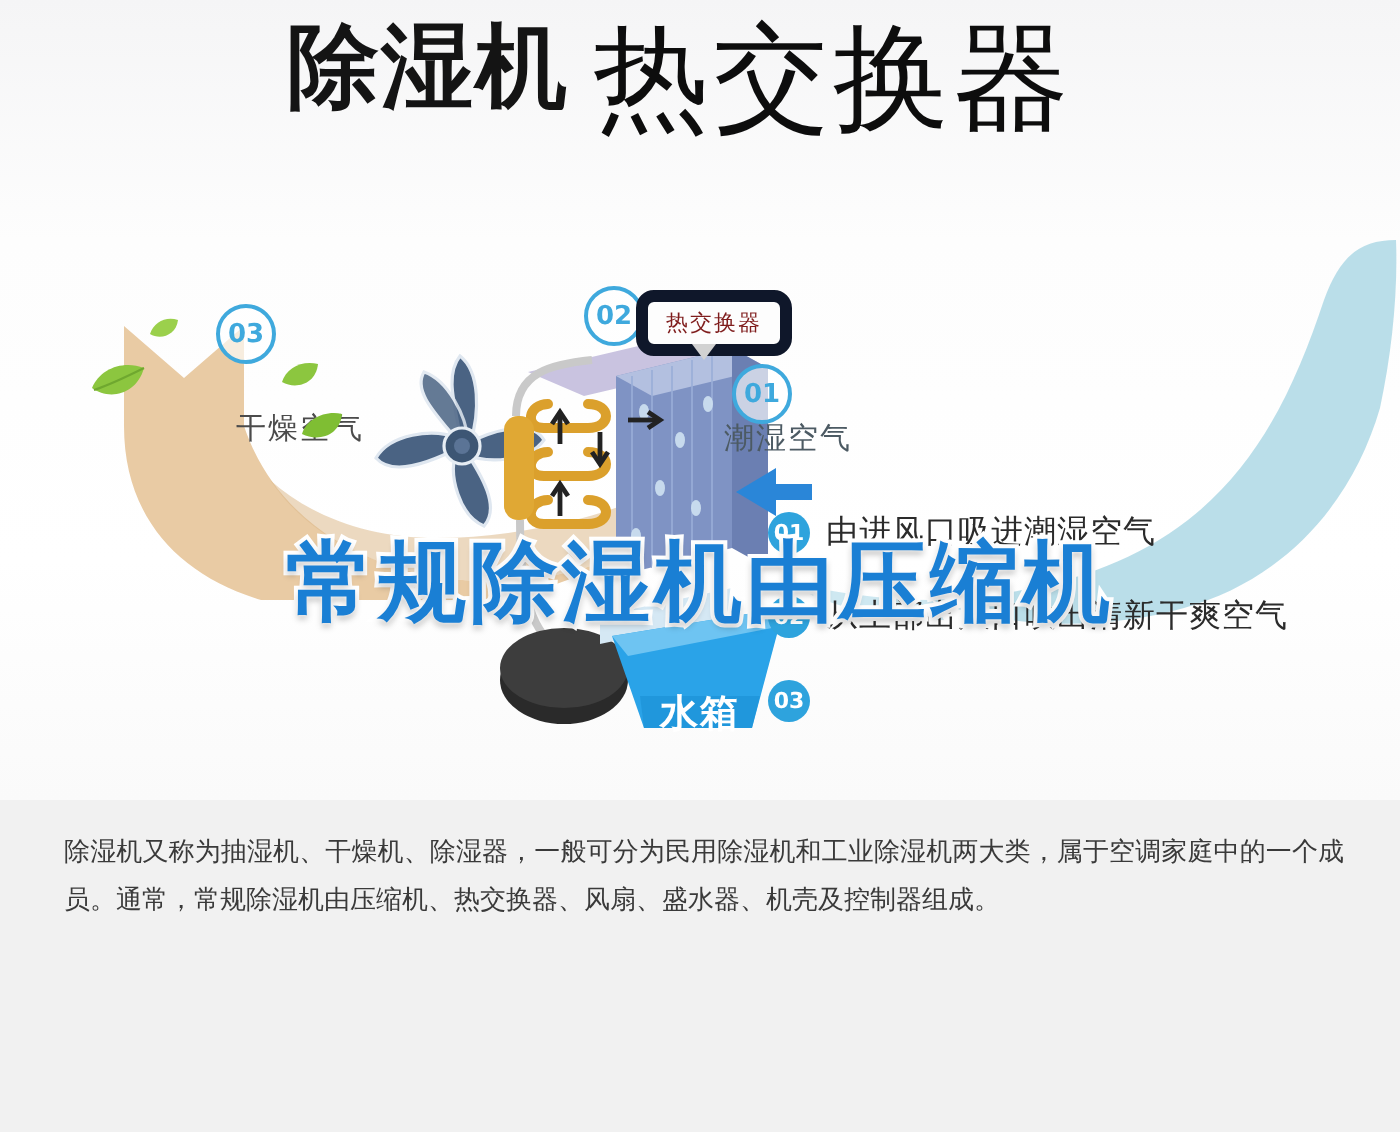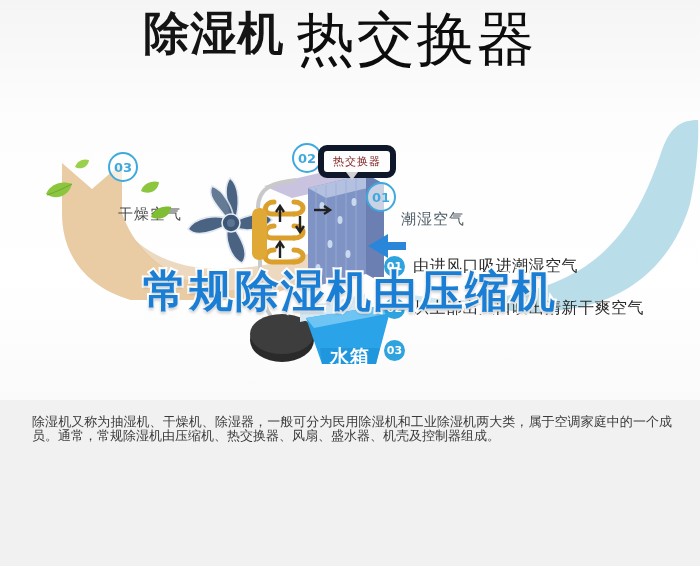--- a/index.html
+++ b/index.html
@@ -79,21 +79,21 @@
     padding:3px 9px;border:6px solid #0f172a;border-radius:9px;
     background:#fdfdfd;color:#7f1d1d;font-size:11px;letter-spacing:1px;
     font-family:"DejaVu Sans","Liberation Sans",sans-serif;
   }
   .callout:after{
     content:"";position:absolute;left:22px;bottom:-8px;
     width:0;height:0;border-left:6px solid transparent;
     border-right:6px solid transparent;border-top:8px solid #d2d2d2;
   }
   .humid-label{
-    position:absolute;left:401px;top:210px;
+    position:absolute;left:362px;top:210px;
     font-size:15px;color:#4c5a63;letter-spacing:1px;
     font-family:Liberation Serif, serif;
   }
   .tank-label{
     position:absolute;left:330px;top:344px;
     font-size:19px;color:#ffffff;letter-spacing:1px;font-weight:bold;
     font-family:"DejaVu Sans","Liberation Sans",sans-serif;
   }
 
   
@@ -120,21 +120,21 @@
     font-family:"DejaVu Sans","Liberation Sans",sans-serif;
     -webkit-text-stroke:4px #ffffff;
     paint-order:stroke fill;
     text-shadow:0 0 2px #ffffff, 0 2px 3px rgba(0,0,0,.25);
     pointer-events:none;
   }
 
   
   .copy{position:absolute;left:32px;top:415px;width:640px;}
   .para{
-    font-size:13px;line-height:14px;color:#3a3a3a;
+    font-size:13px;line-height:24px;color:#3a3a3a;
     font-family:"DejaVu Sans","Liberation Sans",sans-serif;
     margin:0 0 18px 0;
     text-align:justify;
   }
 </style>
 </head>
 <body>
 
 <div class="page">
 

